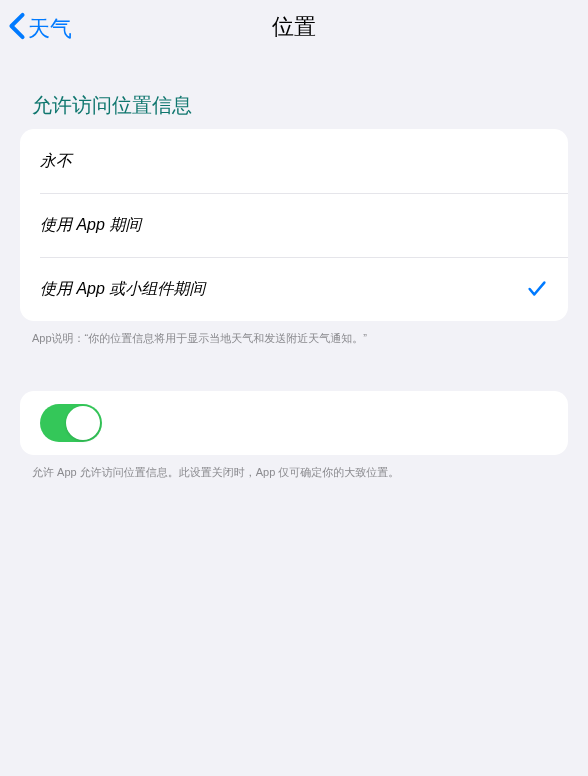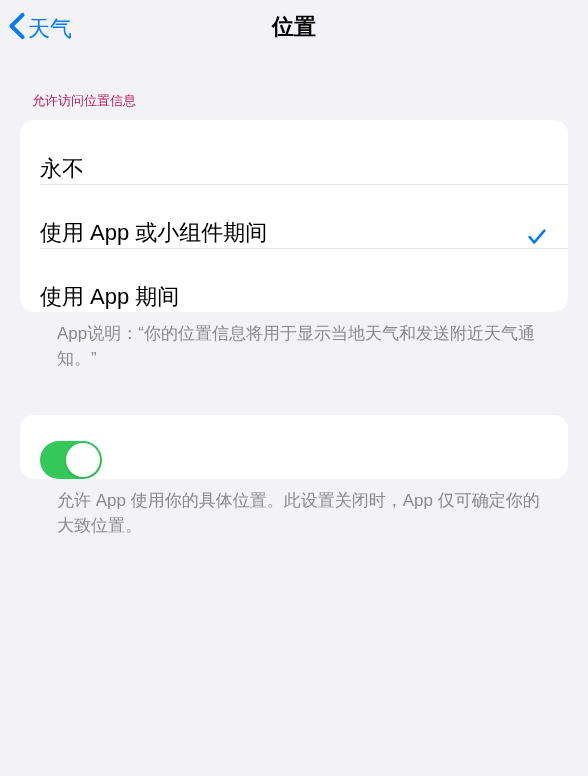--- a/index.html
+++ b/index.html
@@ -32,68 +32,68 @@
     .back-button svg {
       width: 18px;
       height: 28px;
       margin-right: 2px;
     }
     .nav-title {
       position: absolute;
       left: 50%;
       transform: translateX(-50%);
       font-size: 22px;
-      font-weight: 700;
+      font-weight: 400;
       color: #000;
     }
     .section-header {
       padding: 36px 12px 10px 32px;
-      font-size: 13px;
-      color: #be185d;
+      font-size: 20px;
+      color: #0f766e;
     }
     .group {
       background: #fff;
       margin: 0 20px;
       border-radius: 14px;
       overflow: hidden;
     }
     .row {
       display: flex;
-      align-items: flex-end;
+      align-items: center;
       justify-content: space-between;
       min-height: 64px;
       padding: 0 20px;
-      font-size: 22px;
+      font-size: 16px;
       color: #000;
       cursor: pointer;
       position: relative;
+      font-style: italic;
     }
     .row + .row::before {
       content: "";
       position: absolute;
       top: 0;
       left: 20px;
       right: 0;
       height: 1px;
       background: #e5e5ea;
     }
     .checkmark {
       color: #007aff;
     }
     .checkmark svg {
       width: 22px;
       height: 22px;
       display: block;
     }
     .section-footer {
       padding: 10px 32px 0 32px;
-      font-size: 17px;
+      font-size: 11px;
       color: #8a8a8e;
       line-height: 1.45;
-      margin-left: 25px;
     }
     .spacer {
       height: 44px;
     }
     .toggle {
       position: relative;
       width: 62px;
       height: 38px;
       background: #34c759;
       border-radius: 19px;
@@ -128,37 +128,37 @@
   <div class="nav-title">位置</div>
 </div>
 
 <div class="section-header">允许访问位置信息</div>
 
 <div class="group">
   <div class="row">
     <span>永不</span>
   </div>
   <div class="row">
+    <span>使用 App 期间</span>
+  </div>
+  <div class="row">
     <span>使用 App 或小组件期间</span>
     <span class="checkmark">
       <svg viewBox="0 0 24 24" fill="none">
         <path d="M4 12 L9 18 L20 5" stroke="#007aff" stroke-width="2.8" stroke-linecap="round" stroke-linejoin="round"></path>
       </svg>
     </span>
-  </div>
-  <div class="row">
-    <span>使用 App 期间</span>
   </div>
 </div>
 
 <div class="section-footer">App说明：“你的位置信息将用于显示当地天气和发送附近天气通知。”</div>
 
 <div class="spacer"></div>
 
 <div class="group">
   <div class="row row-toggle">
     <div class="toggle">
       <div class="toggle-knob"></div>
     </div>
   </div>
 </div>
 
-<div class="section-footer">允许 App 使用你的具体位置。此设置关闭时，App 仅可确定你的大致位置。</div>
+<div class="section-footer">允许 App 允许访问位置信息。此设置关闭时，App 仅可确定你的大致位置。</div>
 
 </body></html>

